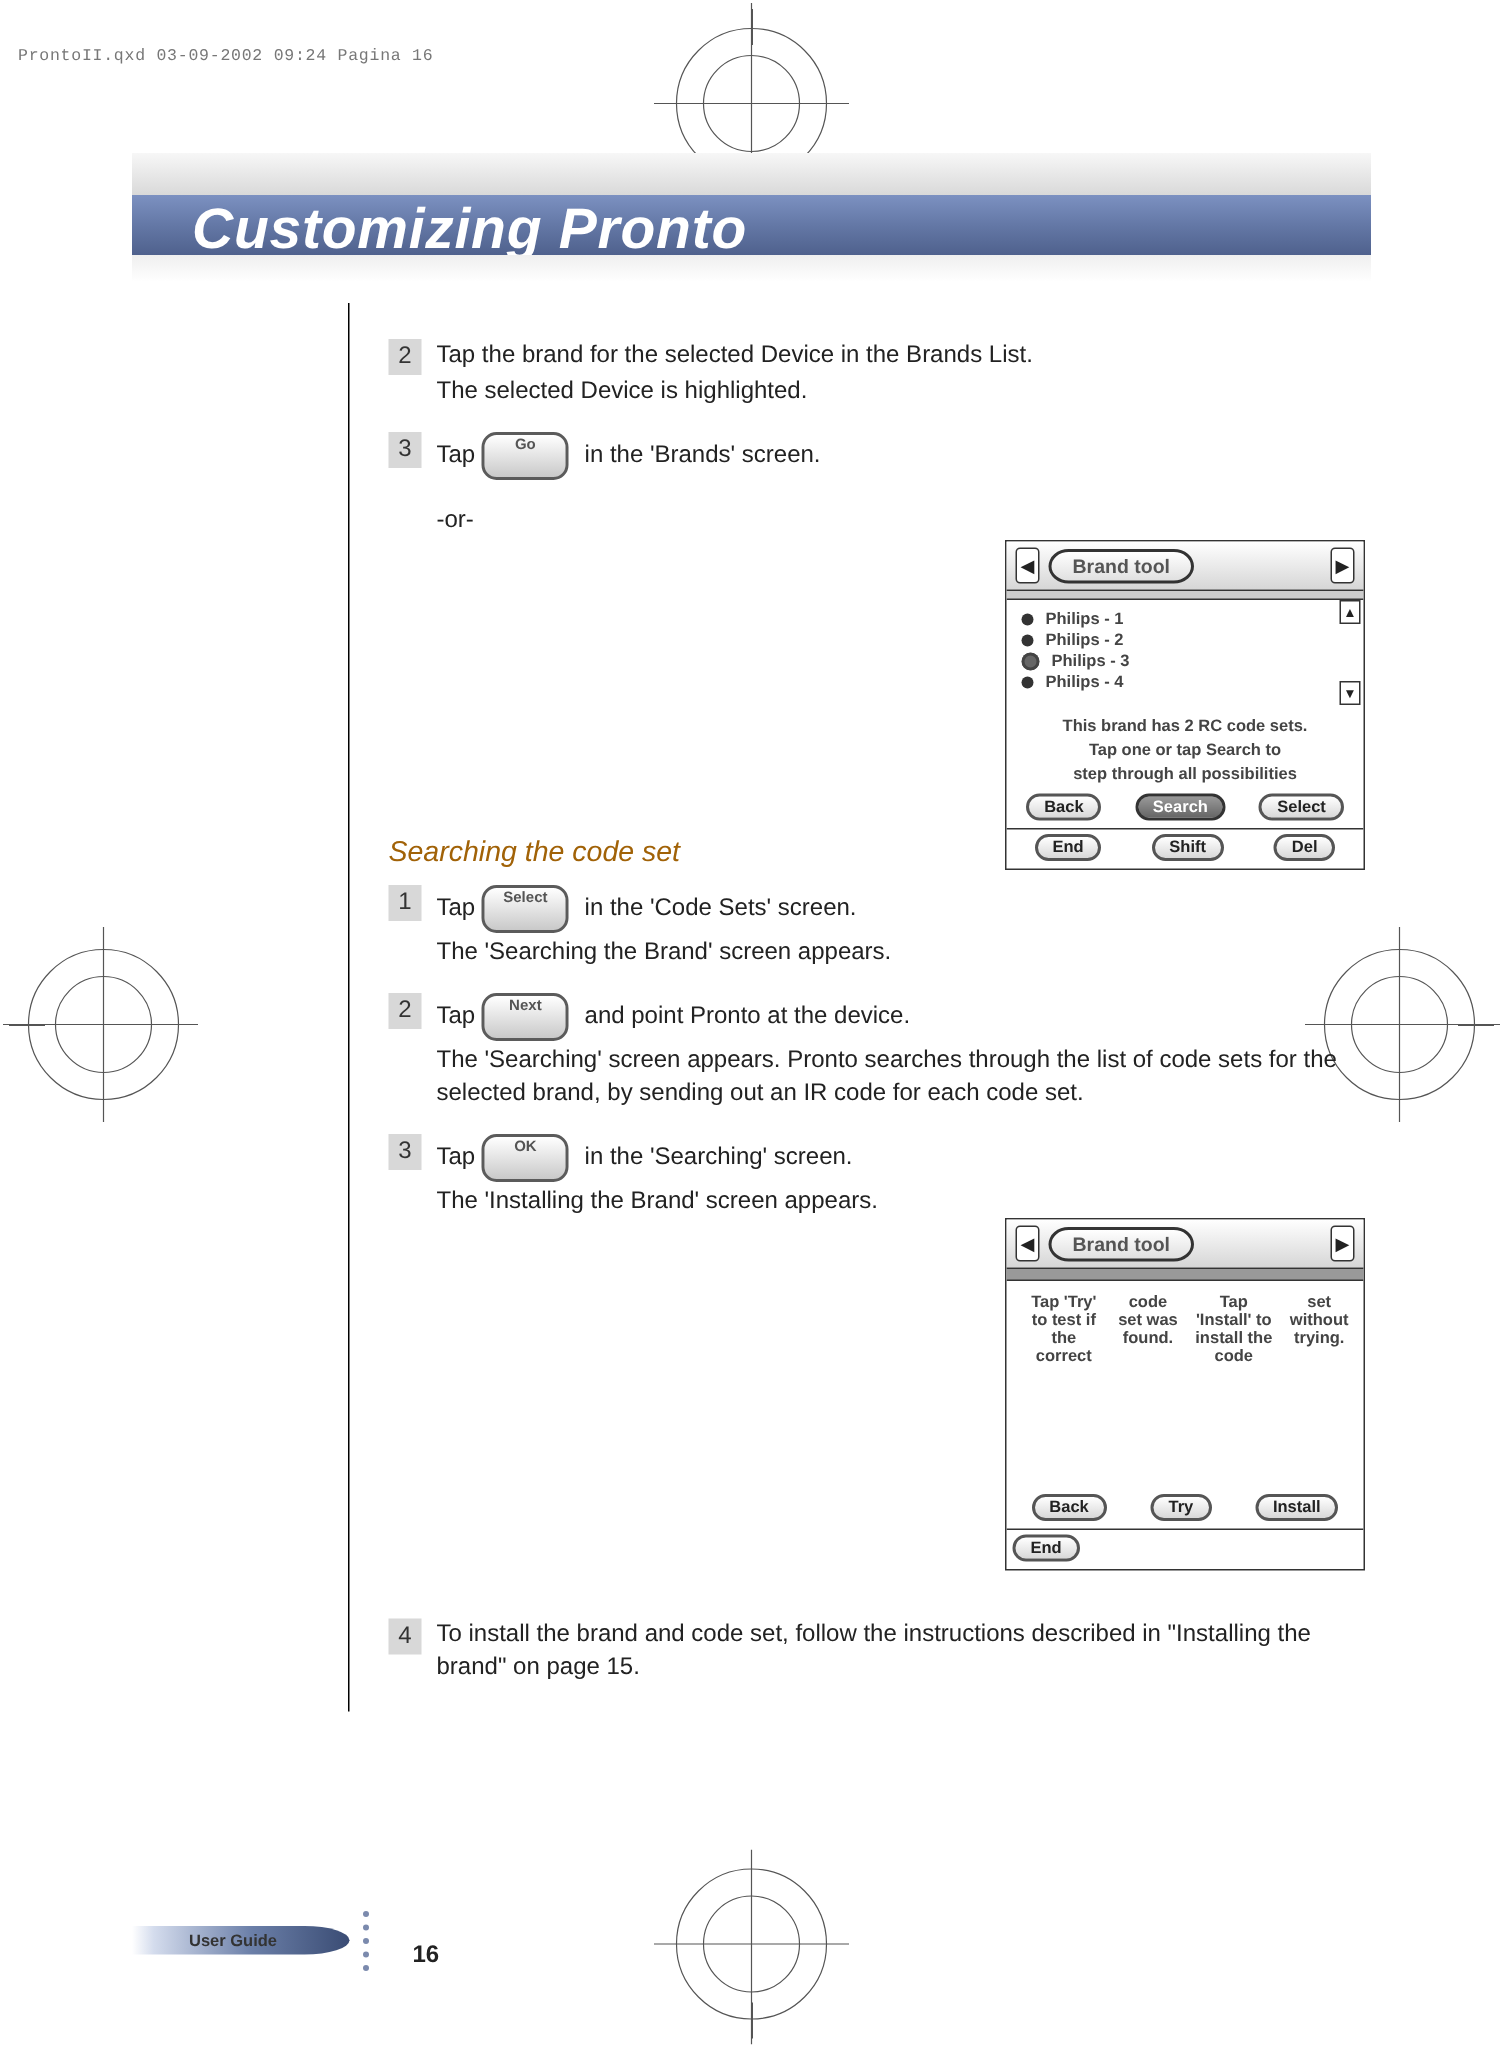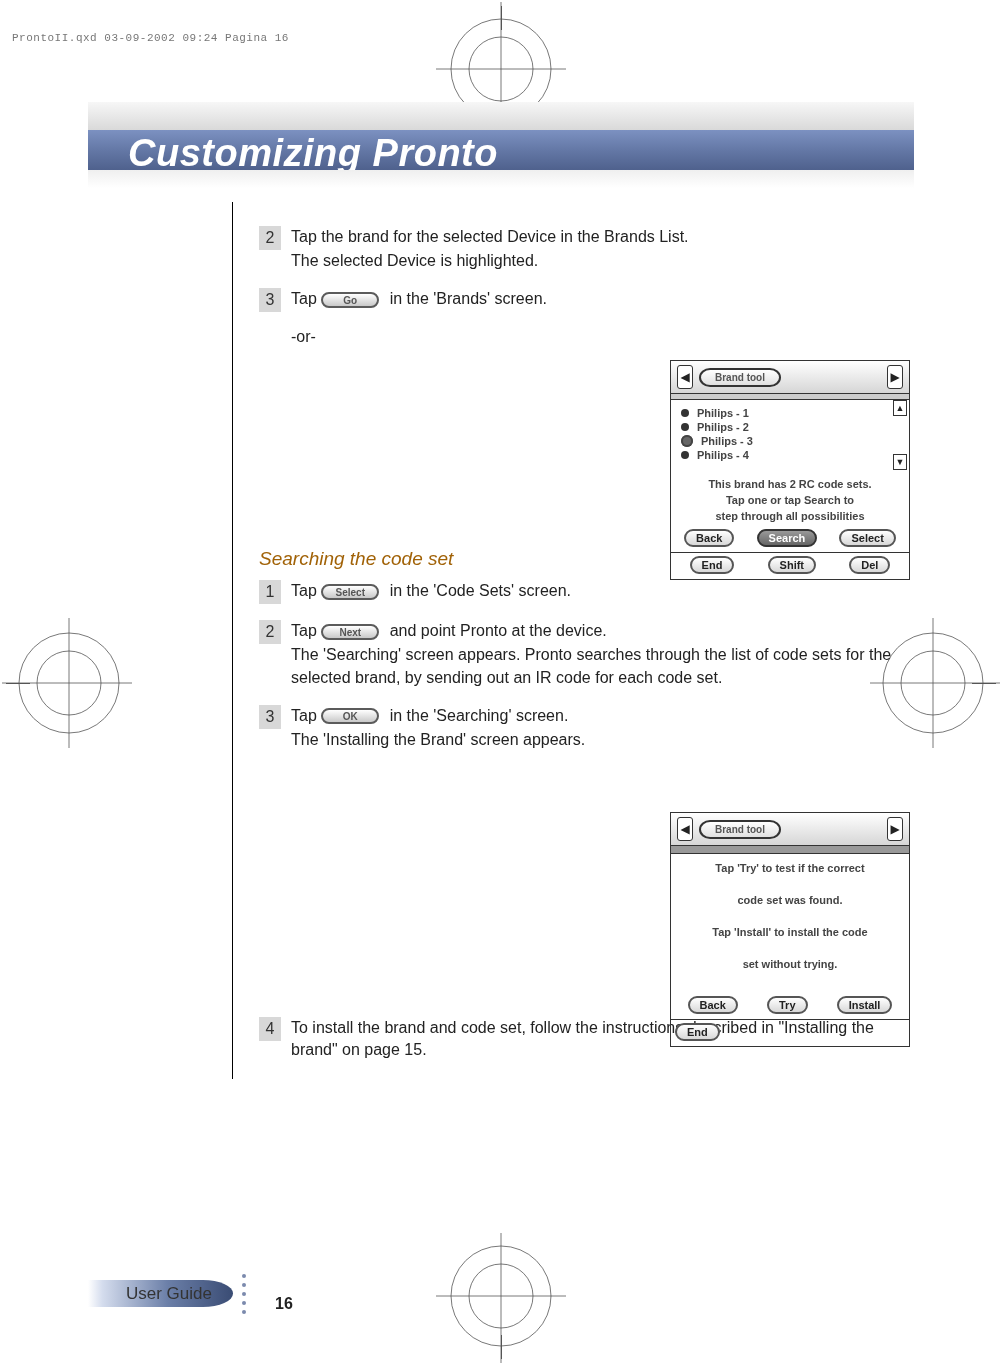--- a/index.html
+++ b/index.html
@@ -36,47 +36,47 @@
   .content { display:flex; margin-top: 0;}
   .left-col { width: 145px; border-right: 1px solid #000; position: relative;}
   .right-col { flex:1; padding: 24px 18px 0 26px; position:relative;}
 
   .step { display:flex; gap:10px; align-items:flex-start; margin-bottom: 16px;}
   .num { background:#d8d8d8; width:22px; height:24px; text-align:center; font-size:16px; line-height:24px; color:#333; flex:0 0 22px;}
   .step-body { font-size:16px; line-height:1.38;}
   .step-body .sub { font-weight: normal;}
   .main-line { margin-bottom:2px;}
 
-  .pill { display:inline-block; vertical-align:middle; width:58px; height:16px; border:2px solid #5b5b5b; border-radius:10px; background: linear-gradient(#fff,#c9c9c9); position:relative; margin-right:6px;}
+  .pill { display:inline-block; vertical-align:middle; width:58px; height:32px; border:2px solid #5b5b5b; border-radius:10px; background: linear-gradient(#fff,#c9c9c9); position:relative; margin-right:6px;}
   .pill span{ position:absolute; left:0; right:0; top:0; text-align:center; font-size:10px; font-weight:bold; color:#555;}
 
   .subhead { font-style: italic; font-size: 19px; color:#a16207; margin: 0 0 10px 0;}
 
   
   .shot { border:1px solid #333; width:240px; position:relative; overflow:hidden;}
   .shot-top { border-bottom:1px solid #333; padding:4px 6px; display:flex; align-items:center; gap:6px; background: linear-gradient(#fff,#d6d6d6);}
   .nav-arrow { border:1px solid #333; width:16px; height:24px; display:flex; align-items:center; justify-content:center; font-size:12px; border-radius:3px; background:#fff;}
-  .tab { border:2px solid #333; border-radius: 14px 14px 14px 14px / 12px; padding:2px 14px; font-size:10px; font-weight:bold; background:linear-gradient(#fff,#e0e0e0); color:#555;}
+  .tab { border:2px solid #333; border-radius: 14px 14px 14px 14px / 12px; padding:2px 14px; font-size:13px; font-weight:bold; background:linear-gradient(#fff,#e0e0e0); color:#555;}
   .shot-body { padding:6px 6px 2px 6px; font-size:12px; font-family: Arial;}
   .list-row { display:flex; align-items:center; gap:8px; font-size:11px; color:#444; padding:1px 4px; font-weight:bold;}
   .bullet { width:8px;height:8px;border-radius:50%;background:#333;}
   .bullet.active{ width:12px;height:12px; background:#666; box-shadow:0 0 0 2px #444 inset;}
   .scroll { position:absolute; right:2px; width:14px;}
   .scroll div{border:1px solid #333;height:16px;text-align:center;font-size:9px;line-height:14px;background:#fff;}
   .msg { font-size:11px; text-align:center; padding:2px 4px; font-weight:bold; color:#444;}
   .btnrow{display:flex; justify-content:space-around; gap:4px; padding:3px 4px 5px;}
   .sbtn{border:2px solid #555; border-radius:10px; font-size:11px; font-weight:bold; padding:1px 10px; background:linear-gradient(#fff,#d8d8d8);}
   .sbtn.dark{background:linear-gradient(#999,#666); color:#fff; border-color:#333;}
 
   .shot1 { position:absolute; right:4px; top:158px; }
   .shot2 { position:absolute; right:4px; top:610px; }
 
   
   .footer { position:absolute; left:0; bottom:20px; display:flex; align-items:center;}
-  .ug-pill{background: linear-gradient(90deg, transparent 0, #d4dced 10%, #6b7fa8 55%, #3a4c74 100%); color:#333; font-size:17px; font-weight:normal; padding:4px 10px 3px 38px; border-radius: 0 30px 30px 0 / 0 50% 50% 0; width:145px;}
+  .ug-pill{background: linear-gradient(90deg, transparent 0, #d4dced 10%, #6b7fa8 55%, #3a4c74 100%); color:#333; font-size:11px; font-weight:bold; padding:4px 10px 3px 38px; border-radius: 0 30px 30px 0 / 0 50% 50% 0; width:145px;}
   .footer .dots { width:10px; margin-left:6px; padding-top:2px;}
   .footer .dots div{width:4px;height:4px;border-radius:50%;background:#7b8aad;margin:5px auto;}
   .footer .pnum{font-size:16px; font-weight:bold; margin-left:26px; margin-top:22px;}
 
   .page-wrap{position:relative; height: 100%;}
 </style>
 </head>
 <body>
 
 <div class="header-line">ProntoII.qxd  03-09-2002  09:24  Pagina 16</div>
@@ -205,20 +205,21 @@
       <div class="subhead">Searching the code set</div>
 
       <div class="step">
         <div class="num">1</div>
         <div class="step-body">
           <div class="main-line">
             <span>Tap </span>
             <span class="pill"><span>Select</span></span>
             <span> in the 'Code Sets' screen.</span>
           </div>
+          <div class="sub">The 'Searching the Brand' screen appears.</div>
         </div>
       </div>
 
       <div class="step">
         <div class="num">2</div>
         <div class="step-body">
           <div class="main-line">
             <span>Tap </span>
             <span class="pill"><span>Next</span></span>
             <span> and point Pronto at the device.</span>
@@ -239,21 +240,21 @@
         </div>
       </div>
 
       <div class="shot shot2">
         <div class="shot-top">
           <div class="nav-arrow">◀</div>
           <div class="tab">Brand tool</div>
           <div class="nav-arrow" style="margin-left:auto">▶</div>
         </div>
         <div style="border-bottom:1px solid #333; height:8px; background:#999;"></div>
-        <div class="shot-body" style="min-height:120px; display:flex; flex-direction:column; justify-content:space-between;">
+        <div class="shot-body" style="min-height:120px; display:flex; flex-direction:row; justify-content:flex-start;">
           <div class="msg">Tap 'Try' to test if the correct</div>
           <div class="msg">code set was found.</div>
           <div class="msg">Tap 'Install' to install the code</div>
           <div class="msg">set without trying.</div>
         </div>
         <div class="btnrow" style="padding-top:22px">
           <span class="sbtn">Back</span>
           <span class="sbtn">Try</span>
           <span class="sbtn">Install</span>
         </div>

